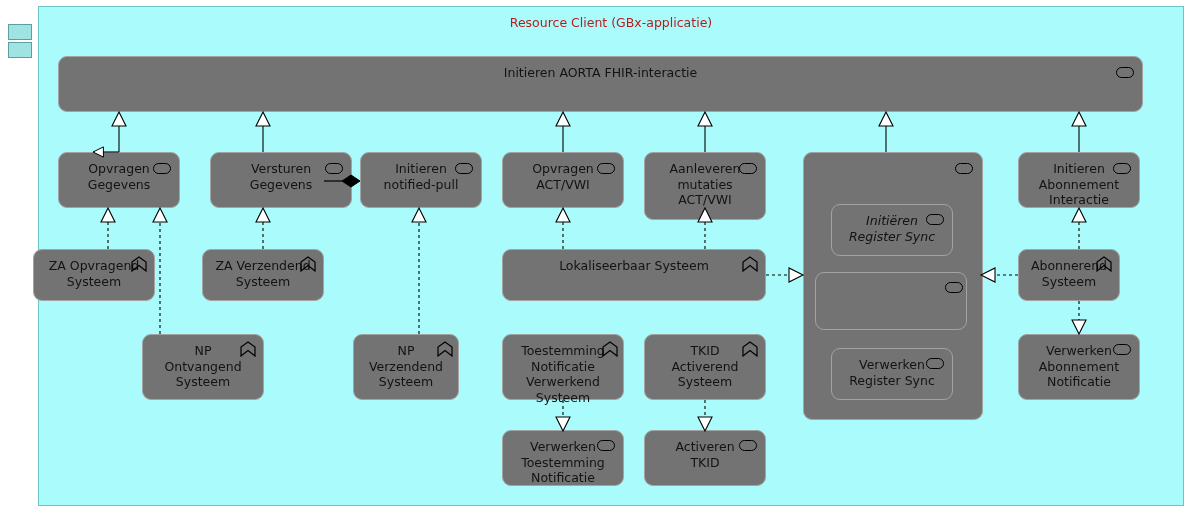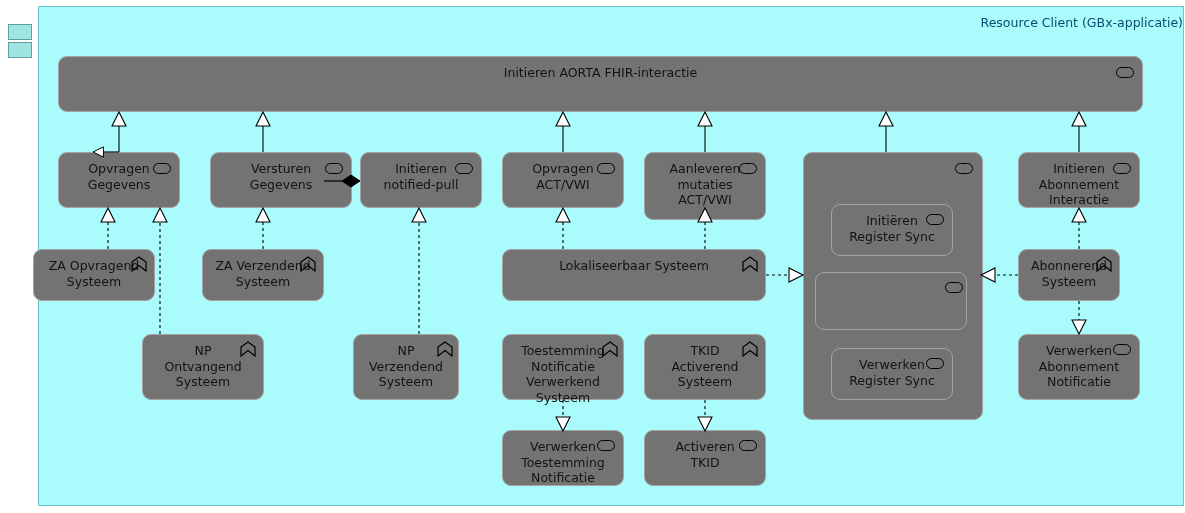--- a/index.html
+++ b/index.html
@@ -16,23 +16,23 @@
   .comp-notch{
     position:absolute;
     width:24px;height:16px;
     background:#9fe3e3;
     border:1px solid #5f9f9f;
     box-sizing:border-box;
   }
   .container-title{
     position:absolute;
     left:0;right:0;top:8px;
-    text-align:right;
+    text-align:center;
     font-size:12.5px;
-    color:#0c4a6e;
+    color:#b91c1c;
     white-space:nowrap;
   }
 
   
   .box{
     position:absolute;
     background:#737373;
     border:1px solid #a3a3a3;
     border-radius:9px;
     box-sizing:border-box;
@@ -97,21 +97,21 @@
   </div>
 
   <div class="box" style="left:644px;top:152px;width:122px;height:68px;">
     <div class="box-label top">Aanleveren<br>mutaties<br>ACT/VWI</div>
     <div class="icon icon-proc" style="right:8px;top:10px;"></div>
   </div>
 
   <div class="box" style="left:803px;top:152px;width:180px;height:268px;">
     <div class="icon icon-proc" style="right:9px;top:10px;"></div>
   </div>
-  <div class="box" style="left:831px;top:204px;width:122px;height:52px;">
+  <div class="box" style="left:831px;top:204px;width:122px;height:52px;font-style:italic;">
     <div class="box-label top">Initiëren<br>Register Sync</div>
     <div class="icon icon-proc" style="right:8px;top:9px;"></div>
   </div>
   <div class="box" style="left:815px;top:272px;width:152px;height:58px;">
     <div class="icon icon-proc" style="right:3px;top:9px;"></div>
   </div>
   <div class="box" style="left:831px;top:348px;width:122px;height:52px;">
     <div class="box-label top">Verwerken<br>Register Sync</div>
     <div class="icon icon-proc" style="right:8px;top:9px;"></div>
   </div>

